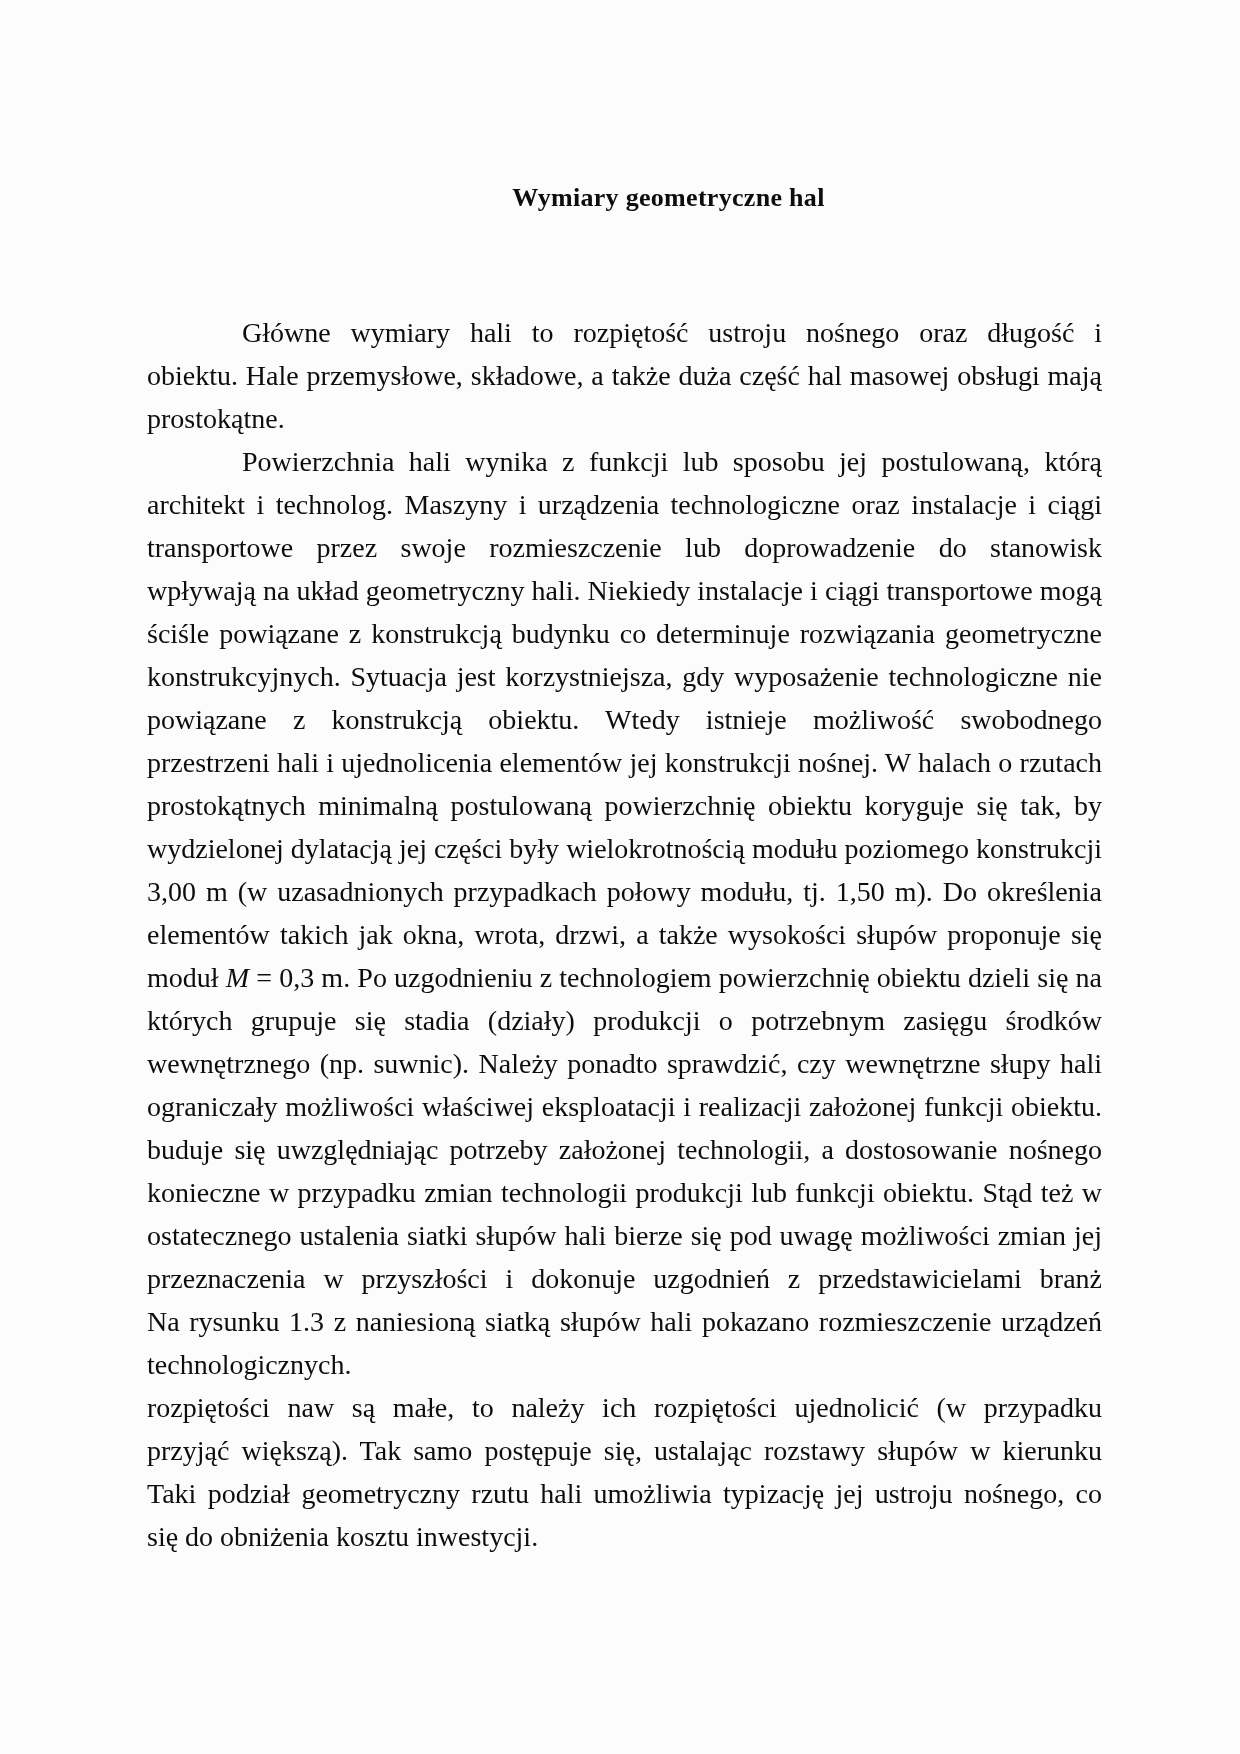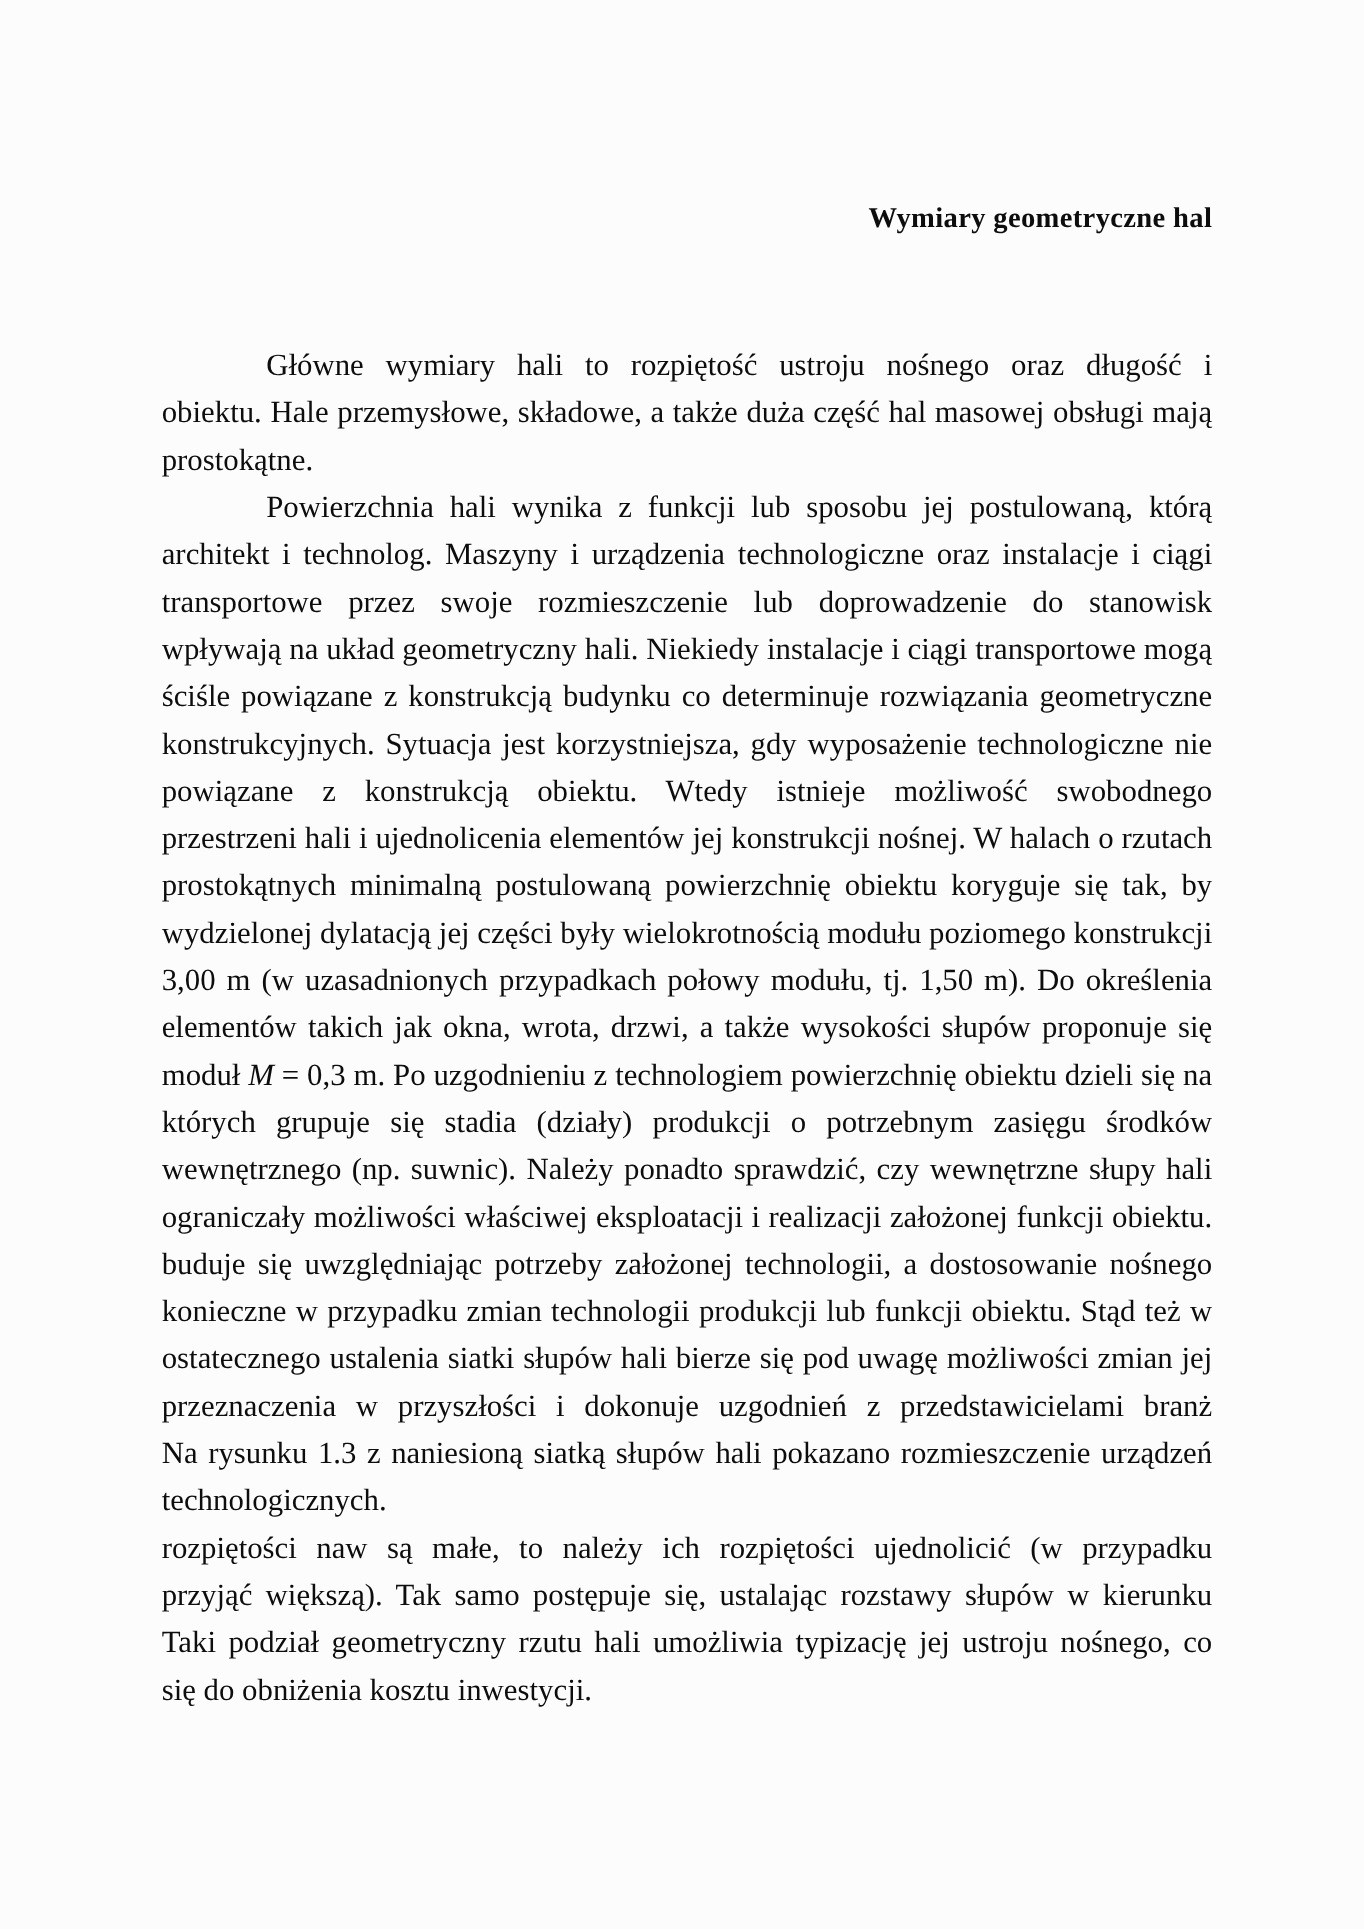--- a/index.html
+++ b/index.html
@@ -16,21 +16,21 @@
     color: #0d0d0d;
     font-family: "Liberation Serif", "DejaVu Serif", serif;
     overflow: hidden;
   }
   .doc-title {
     position: absolute;
     top: 181px;
     left: 147px;
     right: 138px;
     padding-left: 88px;   
-    text-align: right;
+    text-align: center;
     font-size: 26px;
     font-weight: bold;
     letter-spacing: 0.3px;
     line-height: 34px;
   }
   .doc-body {
     position: absolute;
     top: 311px;
     left: 147px;
     width: 955px;

